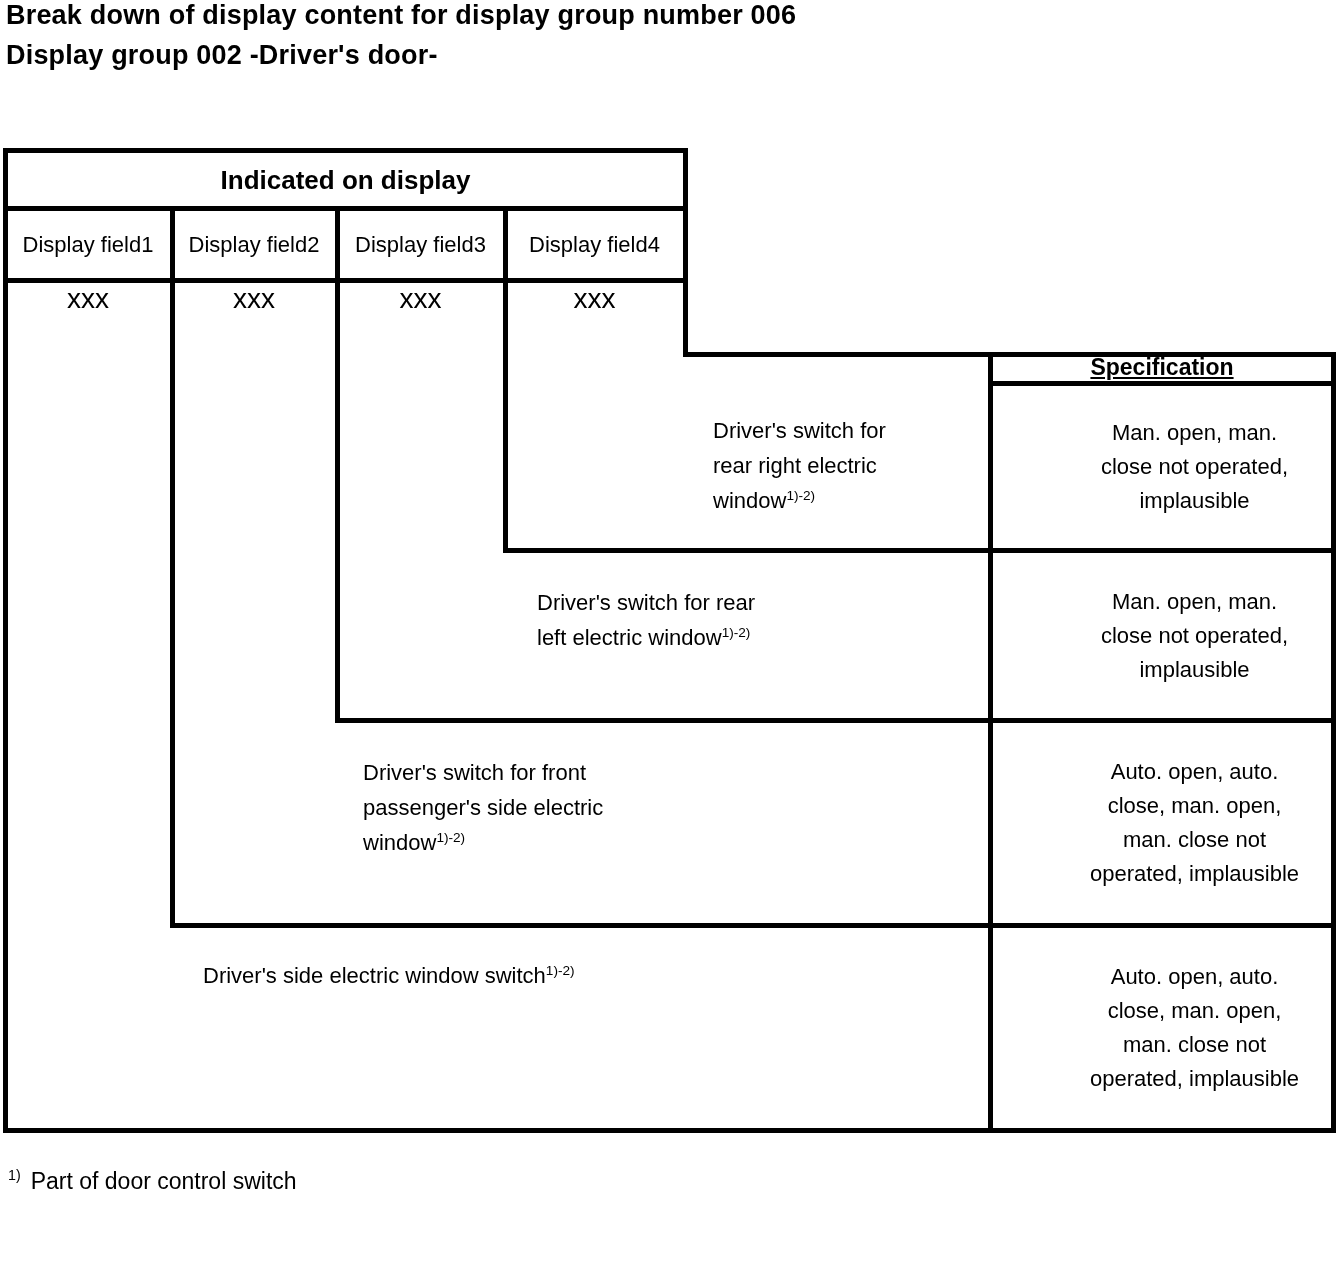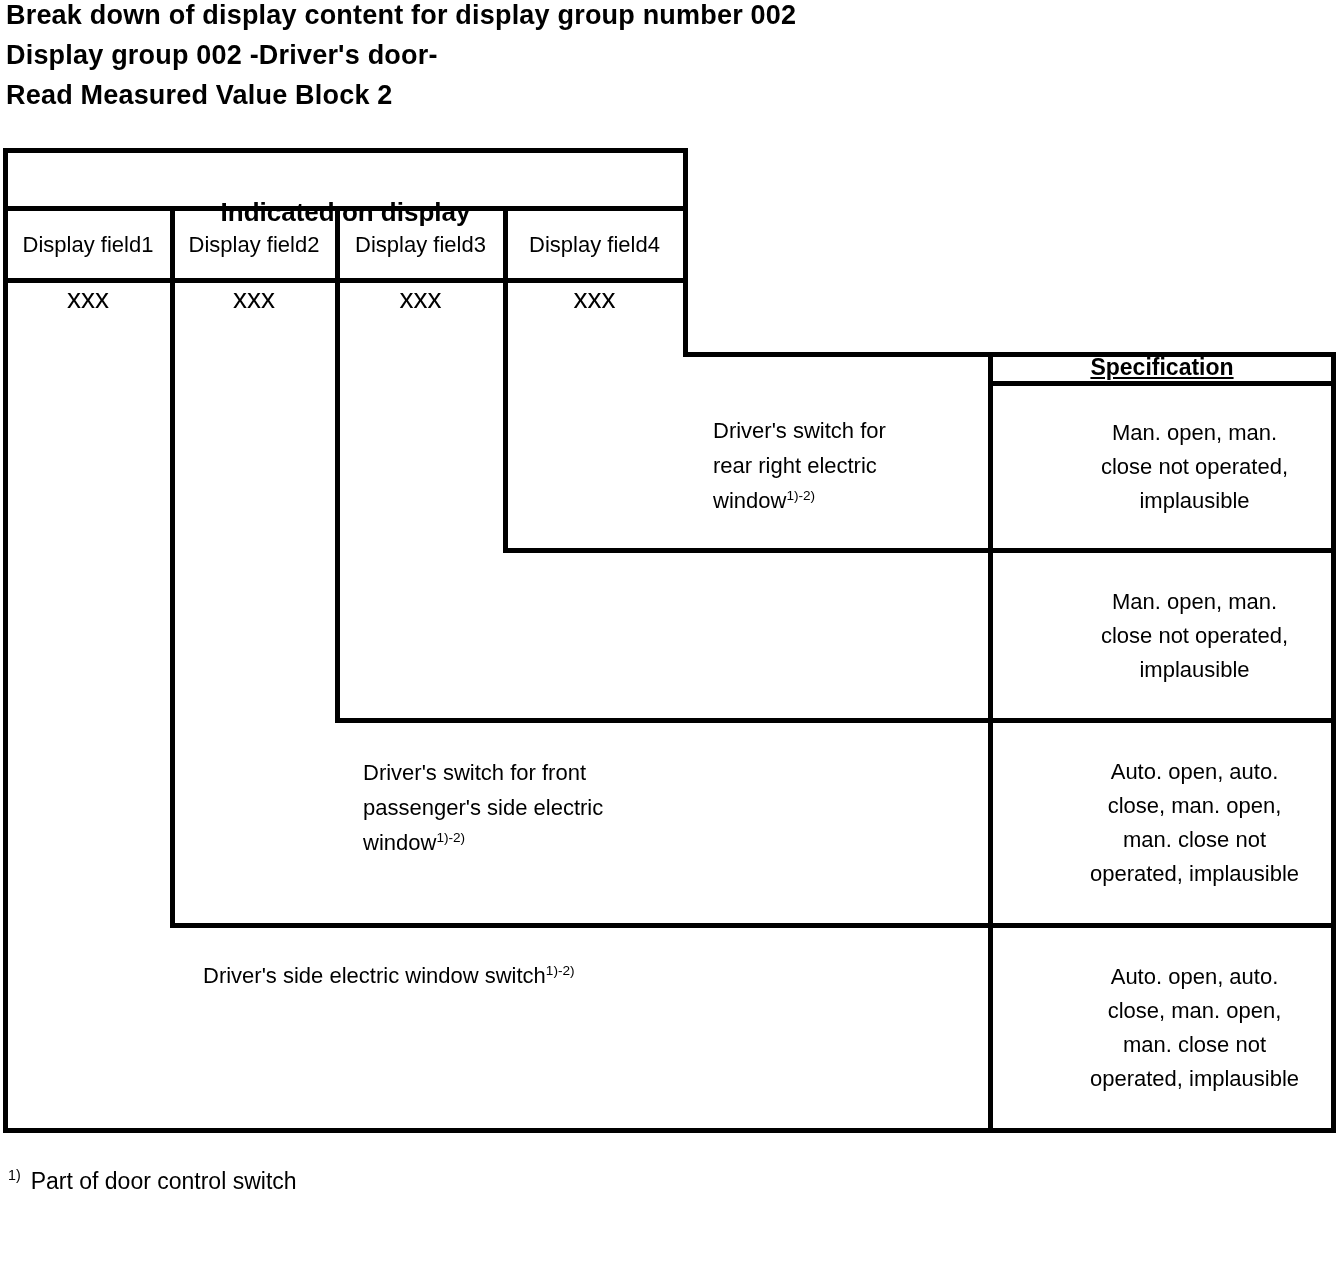--- a/index.html
+++ b/index.html
@@ -17,21 +17,21 @@
   
   .title-line{
     position:absolute;left:6px;
     font-size:27px;font-weight:bold;
     white-space:nowrap;letter-spacing:0.2px;
   }
   
   .indicated{
     position:absolute;left:3px;top:154px;width:685px;height:52px;
     display:flex;align-items:center;justify-content:center;
-    font-size:26px;font-weight:bold;margin-top:32px;
+    font-size:26px;font-weight:bold;
   }
   .colhead{
     position:absolute;top:210px;height:68px;
     display:flex;flex-direction:row;align-items:center;justify-content:center;
     font-size:22px;line-height:33px;text-align:center;
   }
   .colval{
     position:absolute;top:284px;height:30px;
     display:flex;align-items:center;justify-content:center;
     font-size:28px;
@@ -62,23 +62,22 @@
     font-size:23px;
     white-space:nowrap;
   }
   .footnote sup.fnref{margin-right:10px;}
 </style>
 </head>
 <body>
 
 <div class="page">
 
-  <div class="title-line" style="top:0px">Break down of display content for display group number 002</div>
+  <div class="title-line" style="top:0px">Break down of display content for display group number 006</div>
   <div class="title-line" style="top:40px">Display group 002 -Driver's door-</div>
-  <div class="title-line" style="top:80px">Read Measured Value Block 2</div>
 
   <div class="vl" style="left:3px;top:148px;height:982px"></div>
   <div class="vl" style="left:170px;top:206px;height:719px"></div>
   <div class="vl" style="left:335px;top:206px;height:514px"></div>
   <div class="vl" style="left:503px;top:206px;height:344px"></div>
   <div class="vl" style="left:683px;top:148px;height:209px"></div>
   <div class="vl" style="left:988px;top:352px;height:781px"></div>
   <div class="vl" style="left:1331px;top:352px;height:781px"></div>
 
   <div class="hl" style="left:3px;top:148px;width:685px"></div>
@@ -115,20 +114,24 @@
   <div class="colval" style="left:340px;width:161px">xxx</div>
   <div class="colval" style="left:508px;width:173px">xxx</div>
 
   <div class="spec-header">Specification</div>
 
   <div class="desc" style="left:713px;top:413px">
     <span class="txt">Driver's switch for
 rear right electric
 window</span><sup class="fnref">1)-2)</sup>
   </div>
+  <div class="desc" style="left:537px;top:585px">
+    <span class="txt">Driver's switch for rear
+left electric window</span><sup class="fnref">1)-2)</sup>
+  </div>
   <div class="desc" style="left:363px;top:755px">
     <span class="txt">Driver's switch for front
 passenger's side electric
 window</span><sup class="fnref">1)-2)</sup>
   </div>
   <div class="desc" style="left:203px;top:958px">
     <span class="txt">Driver's side electric window switch</span><sup class="fnref">1)-2)</sup>
   </div>
 
   <div class="spec-cell" style="top:386px;height:162px">

